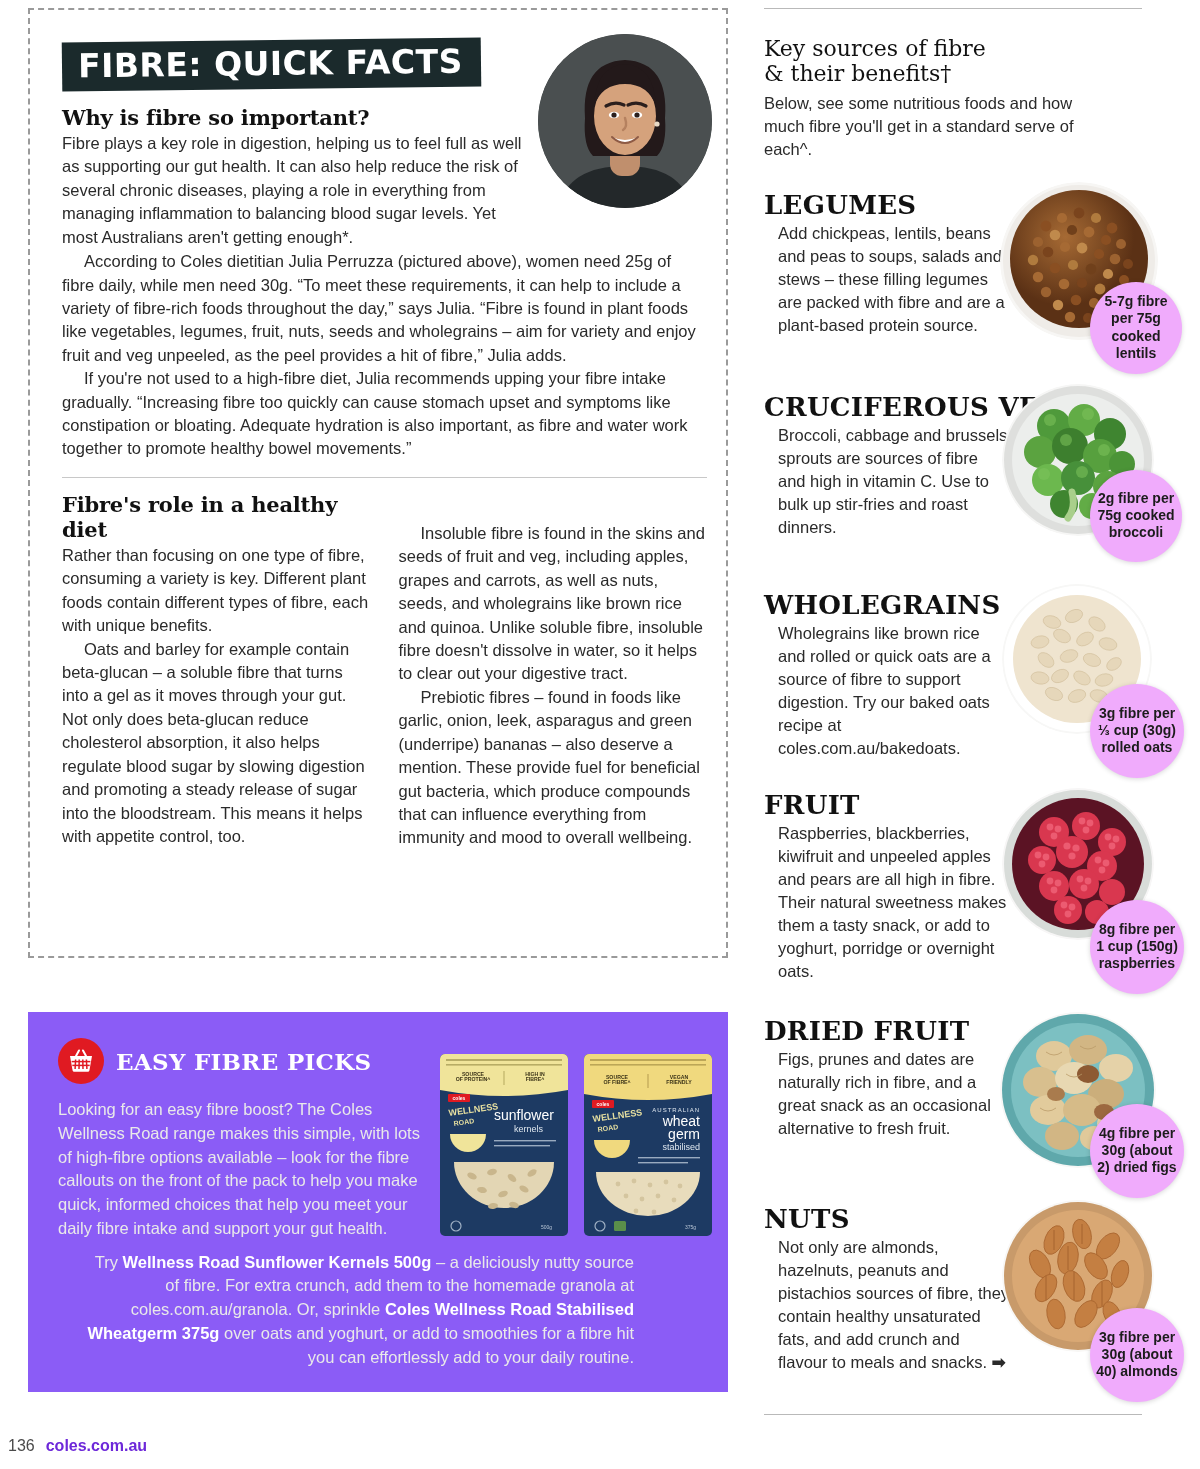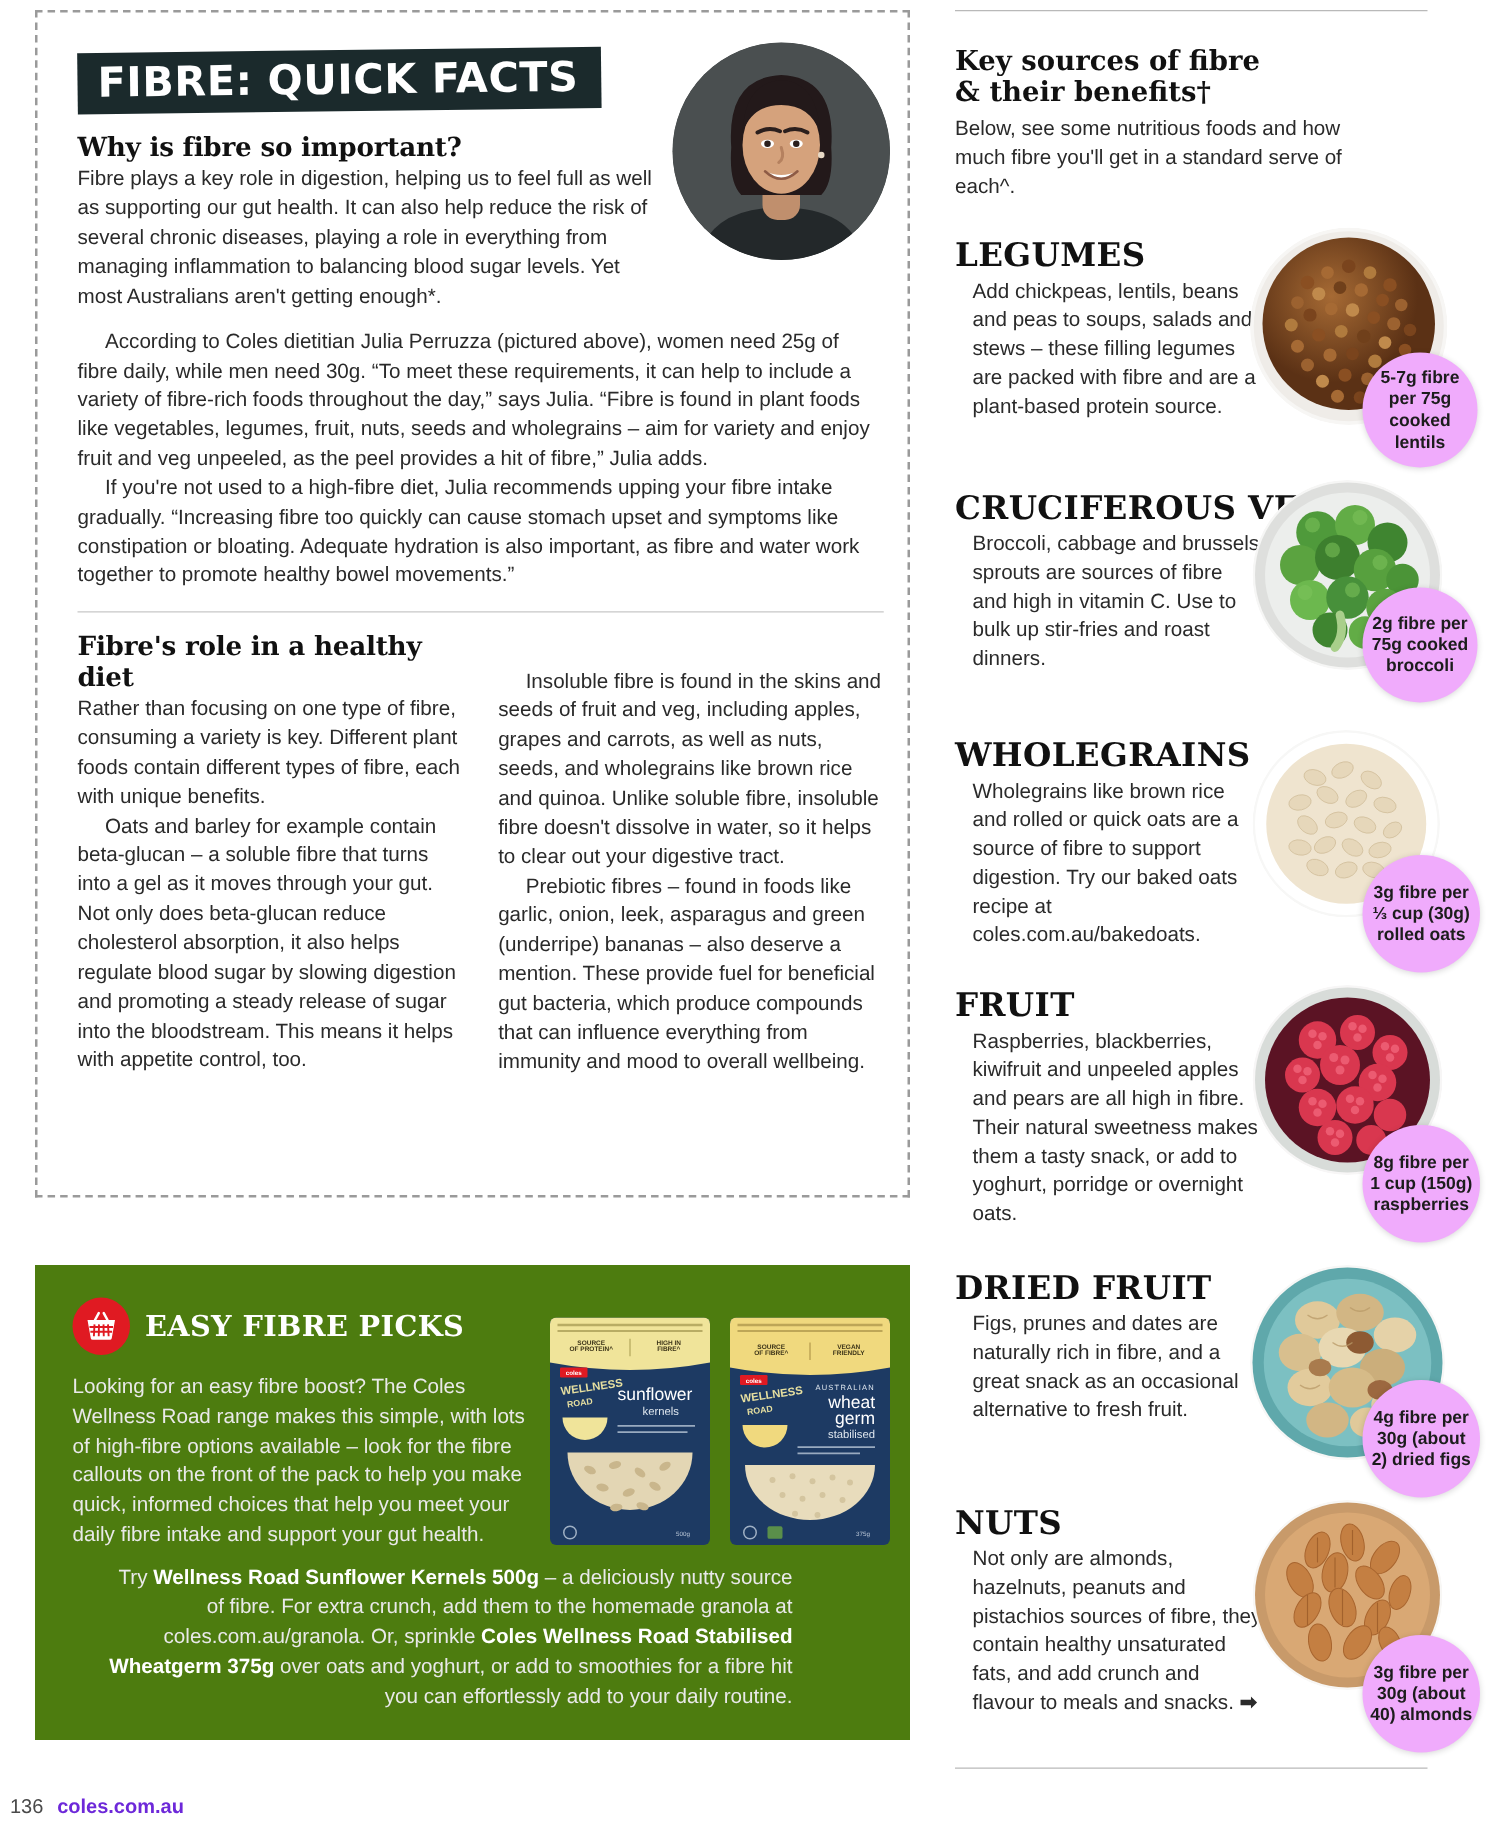--- a/index.html
+++ b/index.html
@@ -45,21 +45,21 @@
 
   .body-text {
     font-size: 16.5px;
     line-height: 1.42;
     color: #2a2a2a;
   }
   .body-text p { margin-bottom: 0; }
   .body-text p.indent { text-indent: 22px; }
 
   .intro-wrap { width: 470px; }
-  .intro-wide { width: 645px; margin-top: 13px; }
+  .intro-wide { width: 645px; margin-top: 1px; }
 
   .portrait {
     position: absolute; right: 14px; top: 24px;
     width: 174px; height: 174px;
     border-radius: 50%;
     overflow: hidden;
     background: #454a4a;
     box-shadow: 0 0 0 7px #ffffff;
   }
   .portrait svg { display: block; width: 100%; height: 100%; }
@@ -72,21 +72,21 @@
 
   .two-col {
     display: flex; gap: 28px; width: 645px;
   }
   .two-col .col { width: 309px; }
 
   
   .promo {
     position: absolute; left: 28px; top: 1012px;
     width: 700px; height: 380px;
-    background: #4d7c0f;
+    background: #8b5cf6;
     color: #ffffff;
     overflow: hidden;
   }
   .promo-head {
     display: flex; align-items: center; gap: 12px;
     padding: 26px 0 0 30px;
   }
   .basket-badge {
     width: 46px; height: 46px; border-radius: 50%;
     background: #e01a22;
@@ -123,21 +123,21 @@
   
   .right-col {
     position: absolute; left: 762px; top: 0px;
     width: 420px; height: 1400px;
   }
   .rule-top { border-top: 1.5px solid #b9b9b9; width: 378px; margin: 8px 0 0 2px; }
   .rule-bottom { border-top: 1.5px solid #b9b9b9; width: 378px; margin: 0 0 0 2px; }
 
   .rc-head {
     font-family: "DejaVu Serif", serif;
-    font-weight: bold; font-size: 22px; line-height: 1.12;
+    font-weight: normal; font-size: 22px; line-height: 1.12;
     color: #111; margin: 28px 0 6px 2px;
   }
   .rc-sub {
     font-size: 16.5px; line-height: 1.4; color: #2a2a2a;
     width: 340px; margin-left: 2px;
   }
 
   .food-block { position: relative; margin-top: 26px; min-height: 0; }
   .food-head {
     font-family: "DejaVu Serif", serif;

